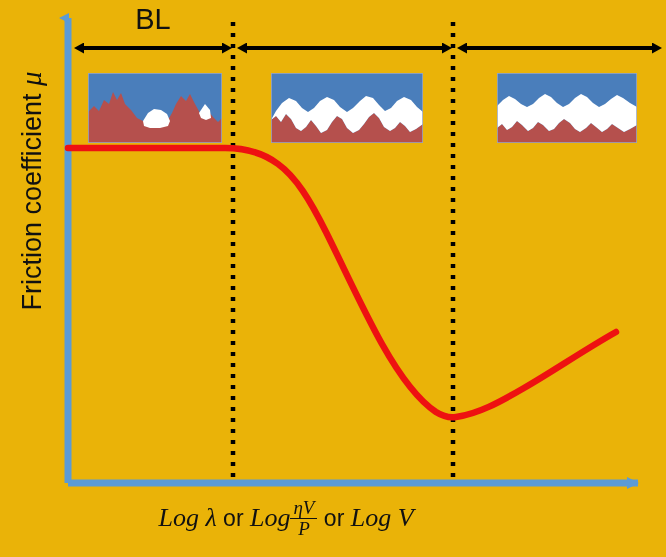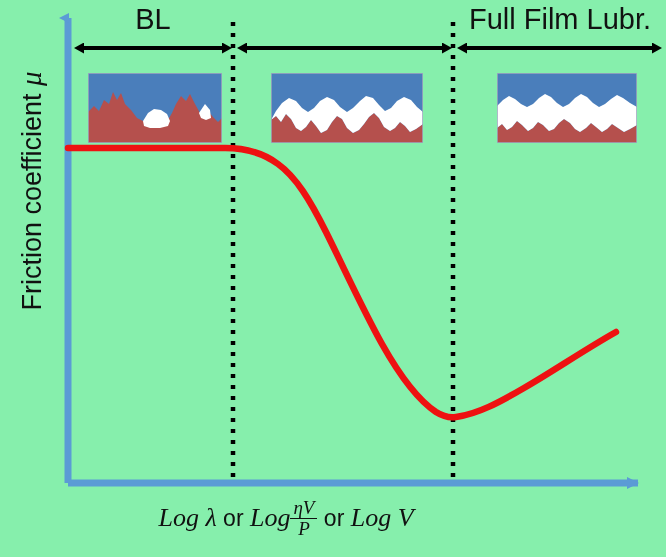--- a/index.html
+++ b/index.html
@@ -7,21 +7,21 @@
     padding: 0;
     background: #ffffff;
   }
   body {
     font-family: "Liberation Sans", sans-serif;
   }
   #stage {
     position: relative;
     width: 666px;
     height: 557px;
-    background: #86efac;
+    background: #eab308;
     overflow: hidden;
   }
   #figure-svg {
     position: absolute;
     left: 0;
     top: 0;
     width: 666px;
     height: 557px;
   }
   .region-label {
@@ -195,21 +195,20 @@
              C344,268 362,308 382,344
              C400,376 418,400 436,412
              C444,417 450,418 456,417
              C478,414 500,402 524,388
              C552,372 584,350 616,332" fill="none" stroke="#EE1111" stroke-width="6.5" stroke-linecap="round" stroke-linejoin="round"></path>
   </svg>
 
   <div class="region-label" id="label-bl">BL</div>
 
 
-  <div class="region-label" id="label-ffl">Full Film Lubr.</div>
 
   <div id="ylabel-wrap">
     <div id="ylabel"><span>Friction coefficient </span><span class="mu">μ</span></div>
   </div>
 
   <div id="xlabel"><span class="it">Log λ</span><span class="rm"> or </span><span class="it">Log</span><span class="frac"><span class="num">ηV</span><span class="den">P</span></span><span class="rm"> or </span><span class="it">Log V</span></div>
 
 </div>
 
 </body></html>

